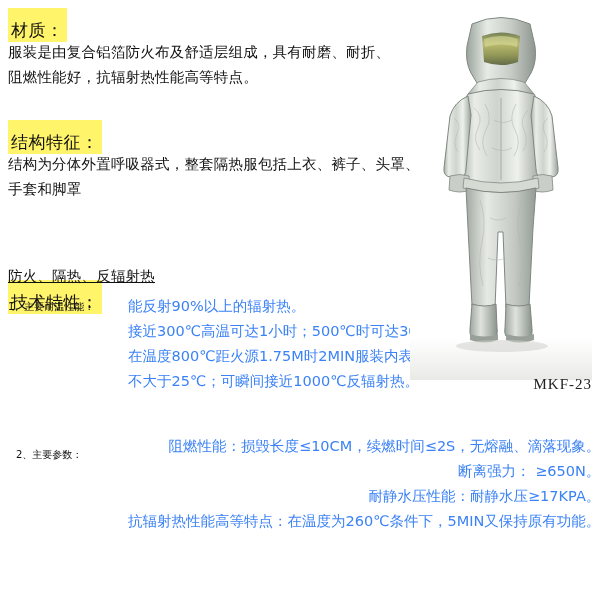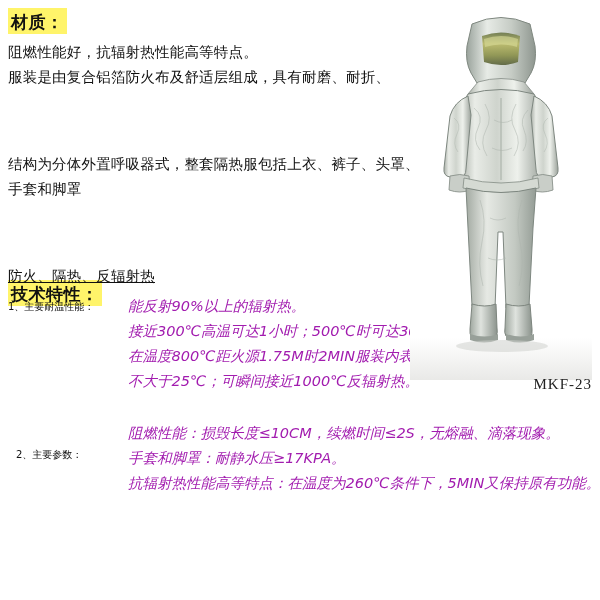--- a/index.html
+++ b/index.html
@@ -18,24 +18,24 @@
   .page {
     position: relative;
     width: 600px;
     height: 600px;
   }
 
   
   .heading {
     position: absolute;
     font-size: 17px;
-    font-weight: bold;
+    font-weight: normal;
     color: #111111;
     background: #fff46a;
-    padding: 5px 3px 2px 3px;
+    padding: 13px 3px 2px 3px;
     line-height: 1.1;
     letter-spacing: 0.5px;
     white-space: nowrap;
   }
 
   
   .para {
     position: absolute;
     font-size: 14.5px;
     line-height: 25px;
@@ -51,22 +51,21 @@
     position: absolute;
     font-size: 10px;
     line-height: 25px;
     color: #111111;
     white-space: nowrap;
   }
   .item-body {
     position: absolute;
     font-size: 14.5px;
     line-height: 25px;
-    color: #a21caf;
-    font-style: italic;
+    color: #3b82f6;
   }
   .item-body div {
     white-space: nowrap;
   }
 
   
   .product-figure {
     position: absolute;
     left: 410px;
     top: 8px;
@@ -101,24 +100,25 @@
   }
 </style>
 </head>
 <body>
 
 <div class="page">
 
   <div class="heading" style="left:8px; top:8px;">材质：</div>
 
   <div class="para" style="left:8px; top:40px;">
+    <div>服装是由复合铝箔防火布及舒适层组成，具有耐磨、耐折、</div>
     <div>阻燃性能好，抗辐射热性能高等特点。</div>
-    <div>服装是由复合铝箔防火布及舒适层组成，具有耐磨、耐折、</div>
-  </div>
-
+  </div>
+
+  <div class="heading" style="left:8px; top:120px;">结构特征：</div>
 
   <div class="para" style="left:8px; top:152px;">
     <div>结构为分体外置呼吸器式，整套隔热服包括上衣、裤子、头罩、</div>
     <div>手套和脚罩</div>
   </div>
 
   <div class="heading" style="left:8px; top:232px;margin-top:48px;">技术特性：</div>
 
   <div class="para" style="left:8px; top:264px;text-decoration:underline;">
     <div>防火、隔热、反辐射热</div>
@@ -128,23 +128,24 @@
 
   <div class="item-body" style="left:128px; top:294px;">
     <div>能反射90%以上的辐射热。</div>
     <div>接近300℃高温可达1小时；500℃时可达30分钟；</div>
     <div>在温度800℃距火源1.75M时2MIN服装内表面温度</div>
     <div>不大于25℃；可瞬间接近1000℃反辐射热。</div>
   </div>
 
   <div class="item-label" style="left:16px; top:442px;">2、主要参数：</div>
 
-  <div class="item-body" style="left:128px; top:421px;">
+  <div class="item-body" style="left:128px; top:434px;text-align:right;">
     <div>阻燃性能：损毁长度≤10CM，续燃时间≤2S，无熔融、滴落现象。</div>
-    <div>手套和脚罩：耐静水压≥17KPA。</div>
+    <div>断离强力：  ≥650N。</div>
+    <div>耐静水压性能：耐静水压≥17KPA。</div>
     <div>抗辐射热性能高等特点：在温度为260℃条件下，5MIN又保持原有功能。</div>
   </div>
 
   <div class="product-figure">
     <div class="bg-plate"></div>
 
     <svg class="suit" viewBox="0 0 182 372" xmlns="http://www.w3.org/2000/svg">
       <defs>
         <linearGradient id="gSuit" x1="0" y1="0" x2="1" y2="0">
           <stop offset="0%" stop-color="#aab0a8"></stop>

